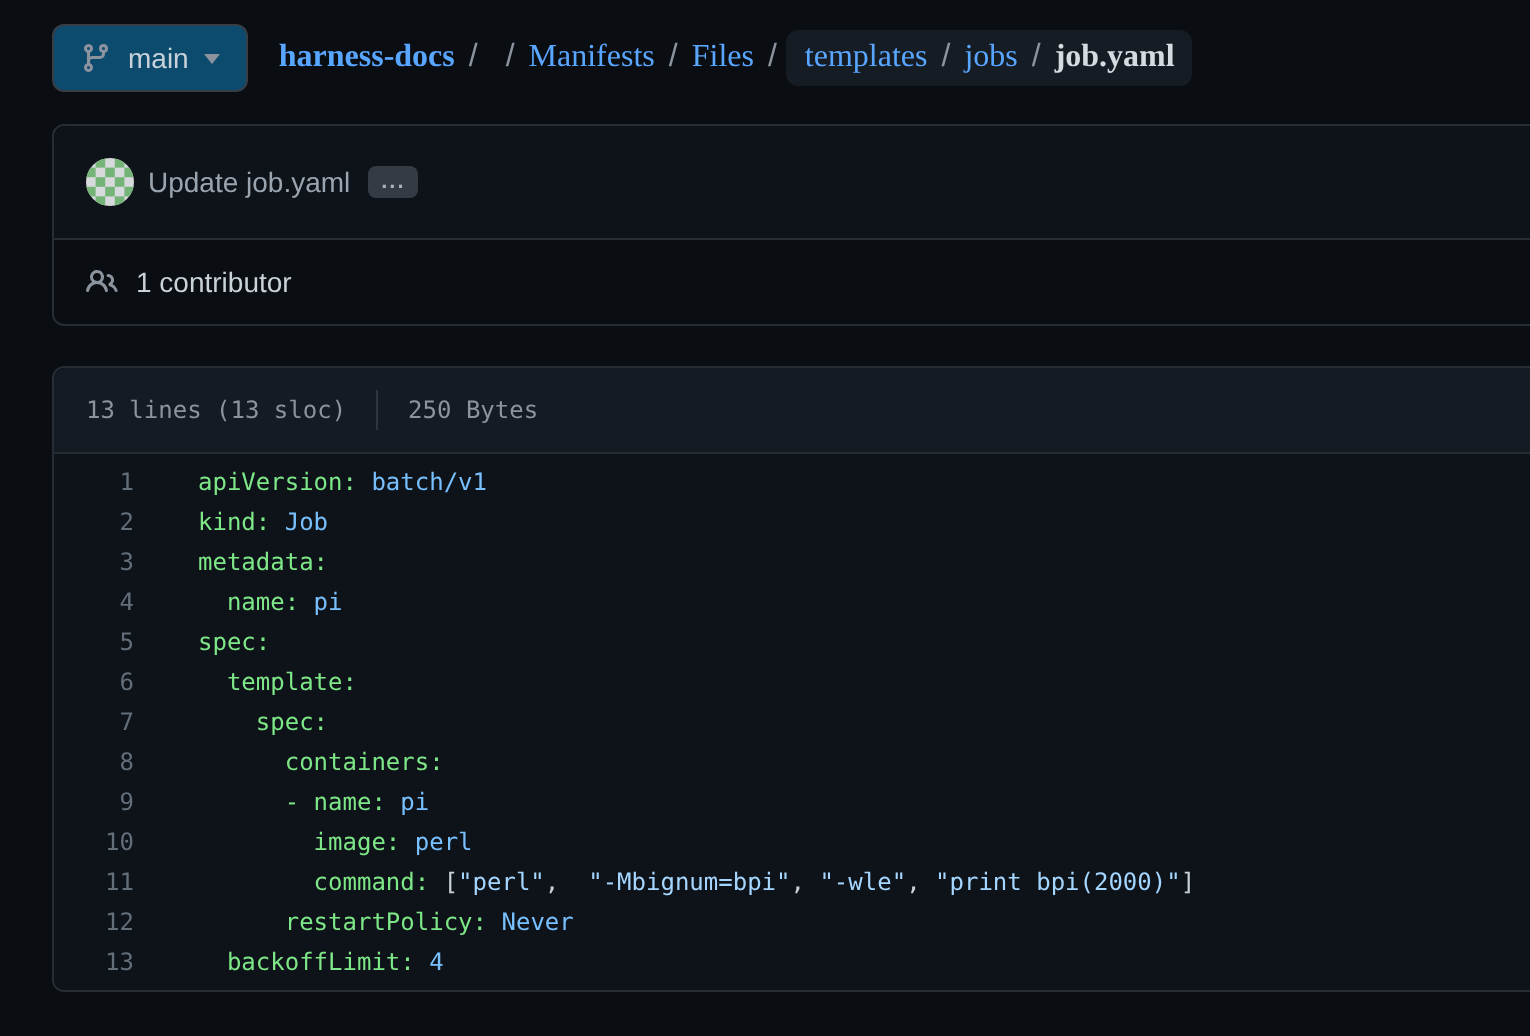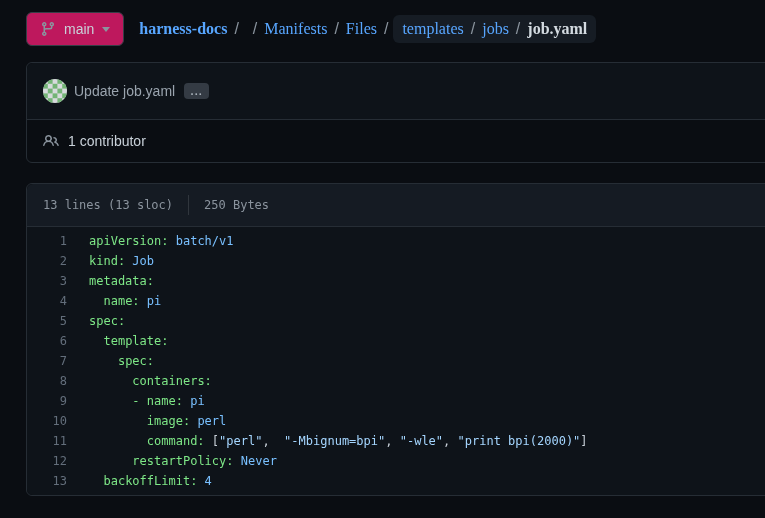--- a/index.html
+++ b/index.html
@@ -10,21 +10,21 @@
     color:#c9d1d9;
     position:relative;
   }
   .content { margin-left:26px; width:1040px; padding-top:12px; }
 
   
   .topbar { display:flex; align-items:center; height:34px; }
   .branch-btn {
     display:flex; align-items:center; gap:8px;
     height:34px; padding:0 13px;
-    background:#be185d; border:1px solid #373e47; border-radius:6px;
+    background:#0c4a6e; border:1px solid #373e47; border-radius:6px;
     font-size:14px; color:#c9d1d9; cursor:pointer;
   }
   .branch-btn svg { fill:#8b949e; }
   .caret { width:0; height:0; border-left:4px solid transparent;
     border-right:4px solid transparent; border-top:5px solid #8b949e; }
   .breadcrumb { display:flex; align-items:center; margin-left:15px; font-size:16px; white-space:nowrap; }
   .crumb { color:#58a6ff; text-decoration:none;font-family:Liberation Serif, serif; }
   .crumb.repo { font-weight:700; }
   .crumb.current { color:#d4dbe1; font-weight:700; }
   .crumb-sep { color:#8b949e; margin:0 7px; }
@@ -57,21 +57,21 @@
   .file-header {
     display:flex; align-items:center; height:43px; padding:0 16px;
     background:#151b23; border-radius:6px 6px 0 0; border-bottom:1px solid #262d35;
     font-family:"DejaVu Sans Mono", monospace; font-size:12px; color:#8b949e;
   }
   .vdivider { width:1px; height:20px; background:#30363d; margin:0 15px; }
   .code-area { background:#0e1319; border-radius:0 0 6px 6px; padding:4px 0 4px 0; }
   .code-line { display:flex; height:20px; line-height:20px;
     font-family:"DejaVu Sans Mono", monospace; font-size:12px; }
   .ln { width:40px; flex:none; text-align:right; color:#636e7b; cursor:pointer; }
-  .lc { margin-left:22px; white-space:pre; }
+  .lc { margin-left:32px; white-space:pre; }
   .tk-k { color:#7ee787; }
   .tk-v { color:#79c0ff; }
   .tk-s { color:#a5d6ff; }
   .tk-p { color:#c9d1d9; }
 </style>
 </head>
 <body>
 
 <div class="content">
 

